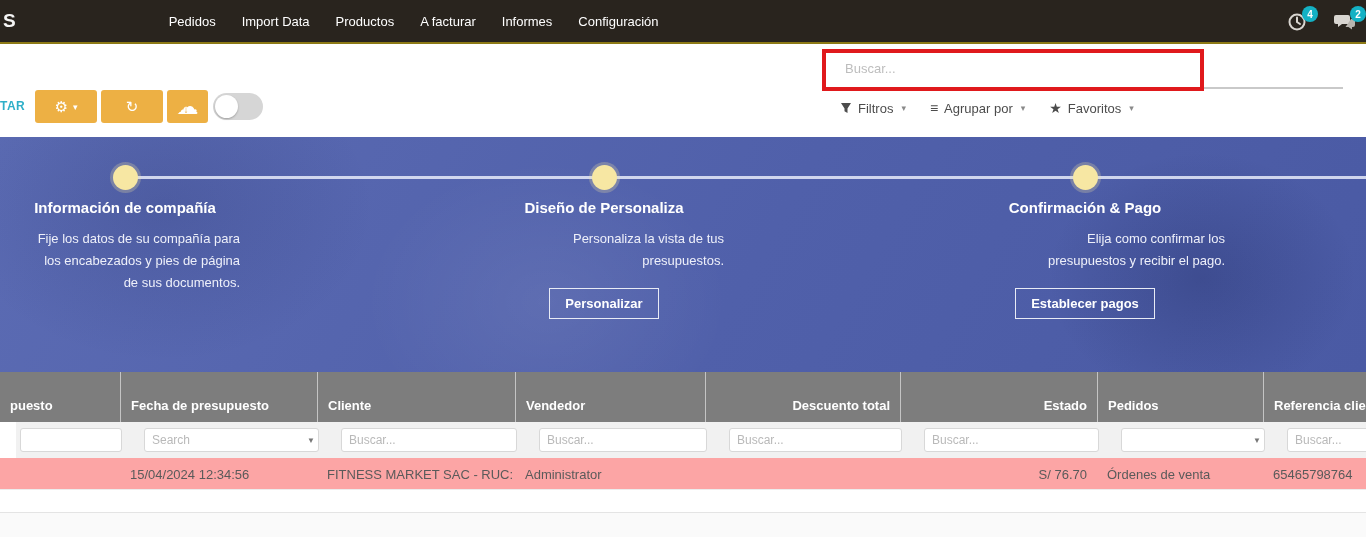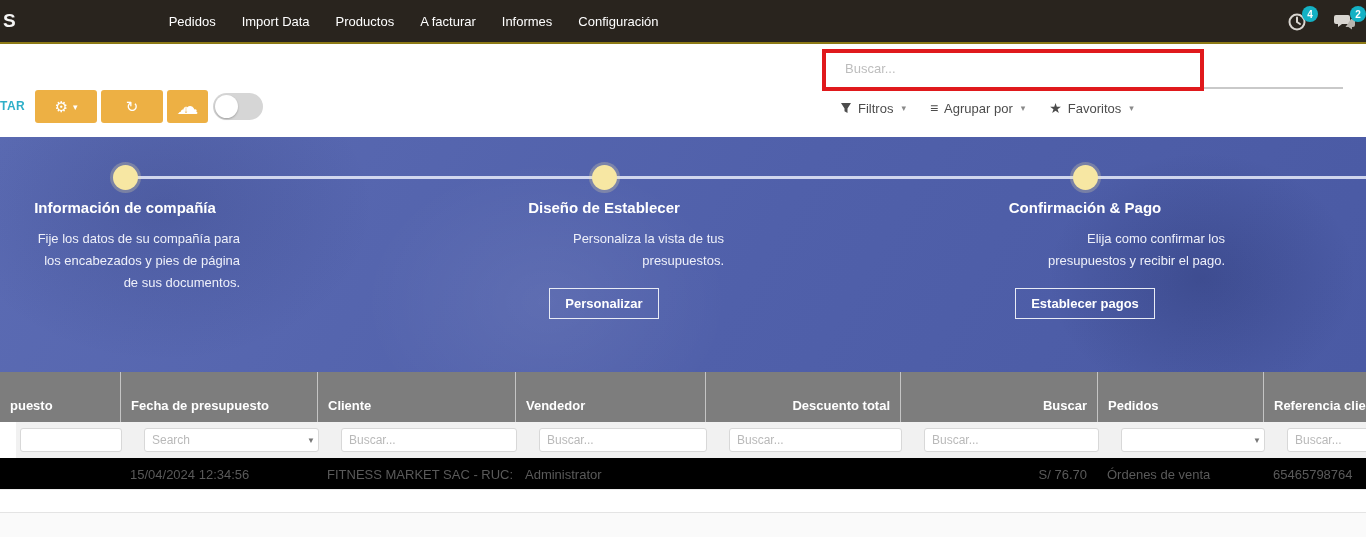--- a/index.html
+++ b/index.html
@@ -81,21 +81,21 @@
   .th.first { border-left:none; }
   .th.right { justify-content:flex-end; }
 
   .filter-row { position:absolute; left:16px; top:422px; width:1366px; height:48px; background:#f1f1f1;
                 border-bottom:1px solid #e0e0e0; }
   .f-input { position:absolute; top:6px; height:24px; background:#fff; border:1px solid #d8d8d8; border-radius:3px;
              font-size:12px; color:#555; padding:0 7px; outline:none; font-family:"Liberation Sans",sans-serif; }
   .f-input::placeholder { color:#b9b9b9; }
   .f-caret { position:absolute; font-size:8px; color:#777; top:14px; pointer-events:none; }
 
-  .data-row { position:absolute; left:0; top:458px; width:1366px; height:32px; background:#000000;
+  .data-row { position:absolute; left:0; top:458px; width:1366px; height:32px; background:#fca5a5;
               border-bottom:1px solid #ececec; cursor:pointer; }
   .td { position:absolute; top:0; height:32px; display:flex; align-items:center; font-size:13px; color:#5a5a5a;
         padding:0 10px; white-space:nowrap; overflow:hidden; }
   .td.right { justify-content:flex-end; }
 
   .bottom-strip { position:absolute; left:0; top:512px; width:1366px; height:25px; background:#fafafa;
                   border-top:1px solid #e4e4e4; }
 </style>
 </head>
 <body>
@@ -185,41 +185,41 @@
     <div class="dot" style="left:1073px;"></div>
 
     <div class="step step-1">
       <div class="step-title">Información de compañía</div>
       <div class="step-line">Fije los datos de su compañía para</div>
       <div class="step-line">los encabezados y pies de página</div>
       <div class="step-line">de sus documentos.</div>
     </div>
 
     <div class="step step-2">
-      <div class="step-title">Diseño de Establecer</div>
+      <div class="step-title">Diseño de Personaliza</div>
       <div class="step-line">Personaliza la vista de tus</div>
       <div class="step-line">presupuestos.</div>
       <button class="step-btn">Personalizar</button>
     </div>
 
     <div class="step step-3">
       <div class="step-title">Confirmación &amp; Pago</div>
       <div class="step-line">Elija como confirmar los</div>
       <div class="step-line">presupuestos y recibir el pago.</div>
       <button class="step-btn">Establecer pagos</button>
     </div>
   </div>
 
   <div class="thead">
     <div class="th first" style="left:0; width:120px;">puesto</div>
     <div class="th" style="left:120px; width:197px;">Fecha de presupuesto</div>
     <div class="th" style="left:317px; width:198px;">Cliente</div>
     <div class="th" style="left:515px; width:190px;">Vendedor</div>
     <div class="th right" style="left:705px; width:195px;text-align:right;">Descuento total</div>
-    <div class="th right" style="left:900px; width:197px;">Buscar</div>
+    <div class="th right" style="left:900px; width:197px;">Estado</div>
     <div class="th" style="left:1097px; width:166px;">Pedidos</div>
     <div class="th" style="left:1263px; width:103px;">Referencia client</div>
   </div>
 
   <div class="filter-row">
     <input class="f-input" style="left: 4px; width: 102px;" placeholder="">
     <input class="f-input" style="left: 128px; width: 175px;" placeholder="Search">
     <span class="f-caret" style="left:291px;">▼</span>
     <input class="f-input" style="left: 325px; width: 176px;" placeholder="Buscar...">
     <input class="f-input" style="left: 523px; width: 168px;" placeholder="Buscar...">

